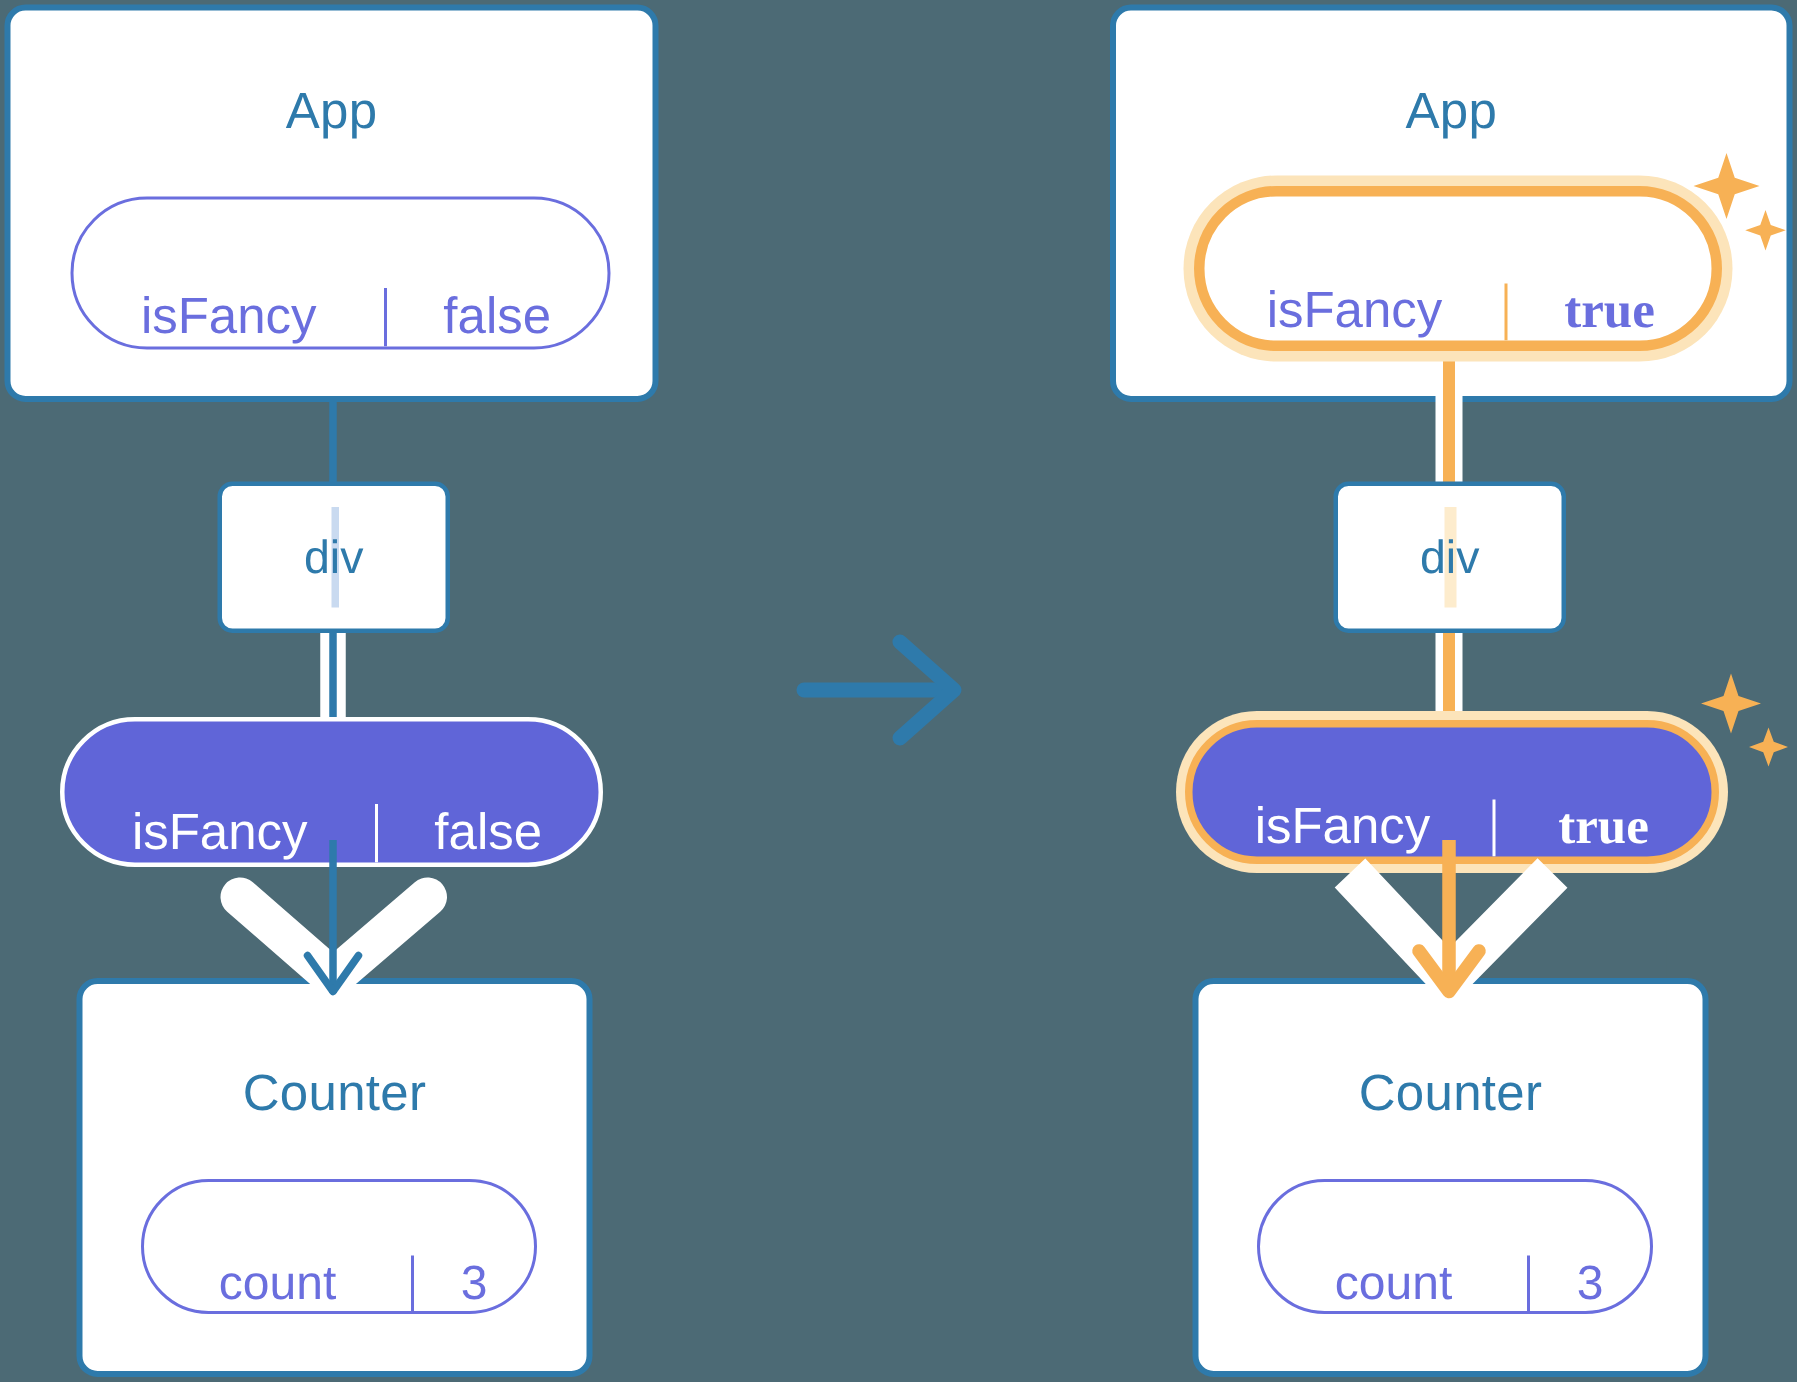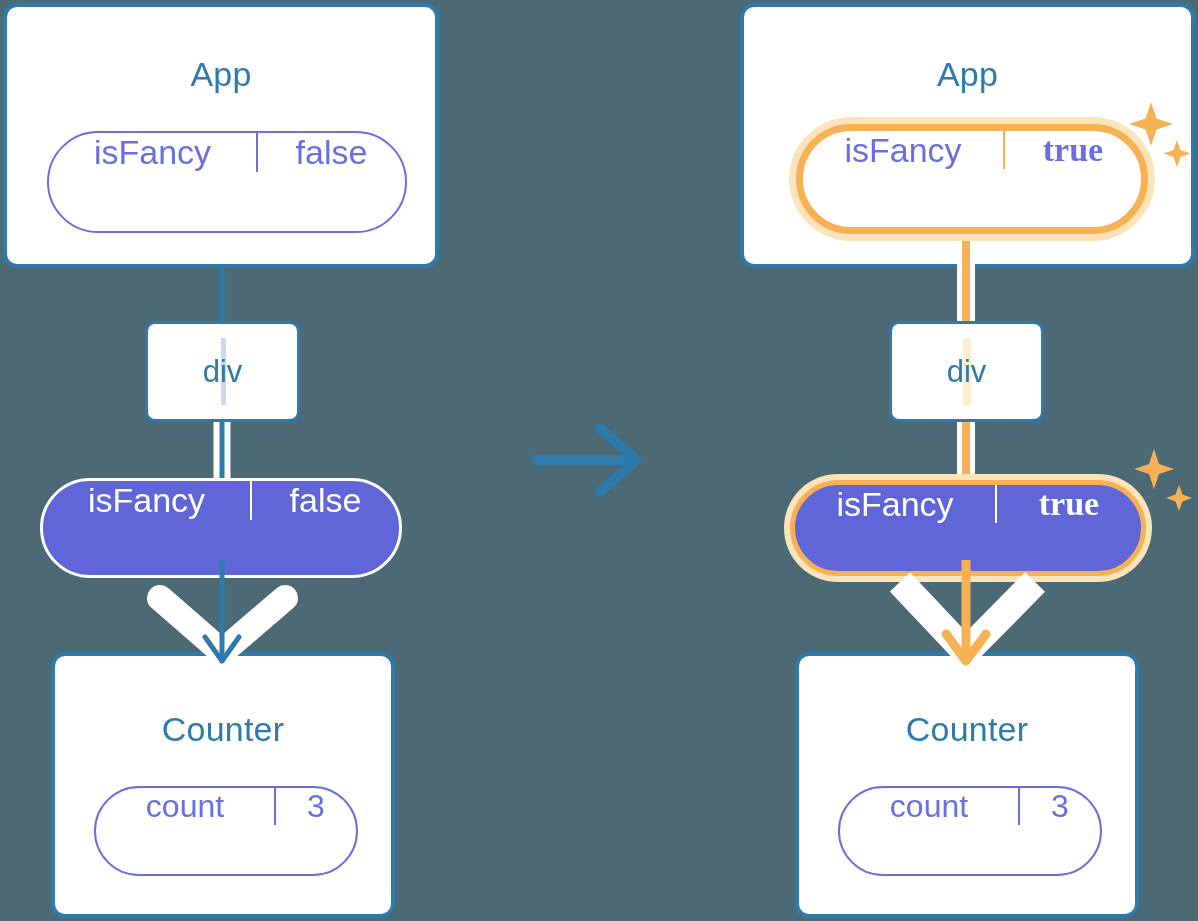--- a/index.html
+++ b/index.html
@@ -51,21 +51,21 @@
     justify-content: center;
     color: #2e7aab;
     font-size: 31px;
     z-index: 7;
   }
 
   
   .pill {
     position: absolute;
     display: flex;
-    align-items: flex-start;
+    align-items: flex-end;
     box-sizing: border-box;
     border-radius: 999px;
     overflow: hidden;
   }
   .pill .seg {
     display: flex;
     align-items: center;
     justify-content: center;
     box-sizing: border-box;
     white-space: nowrap;

